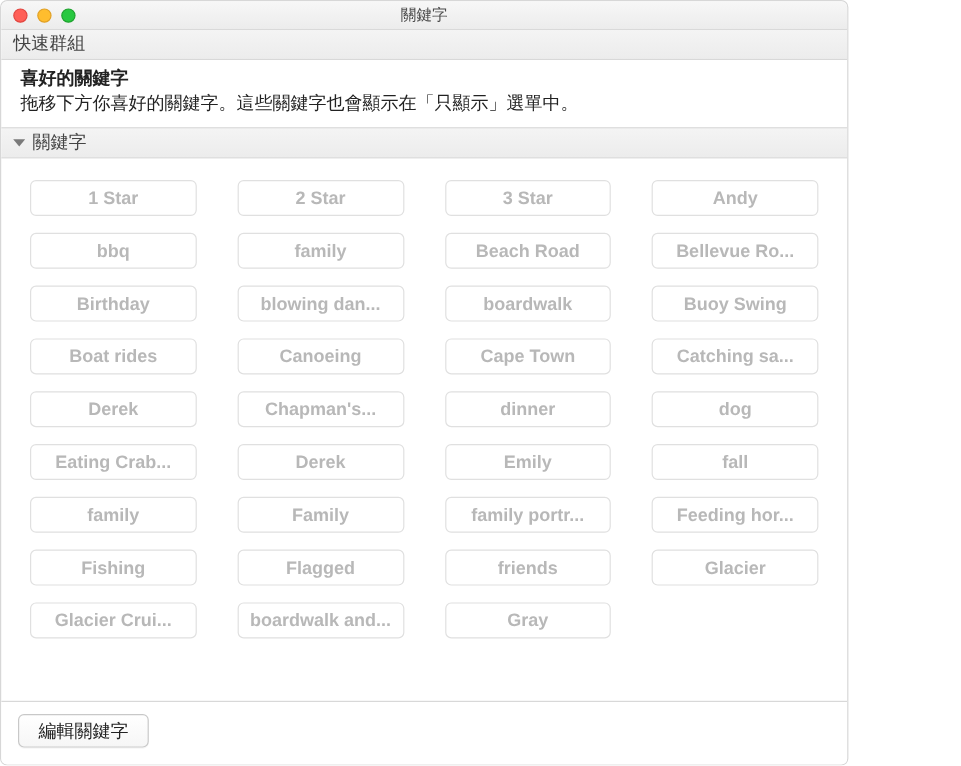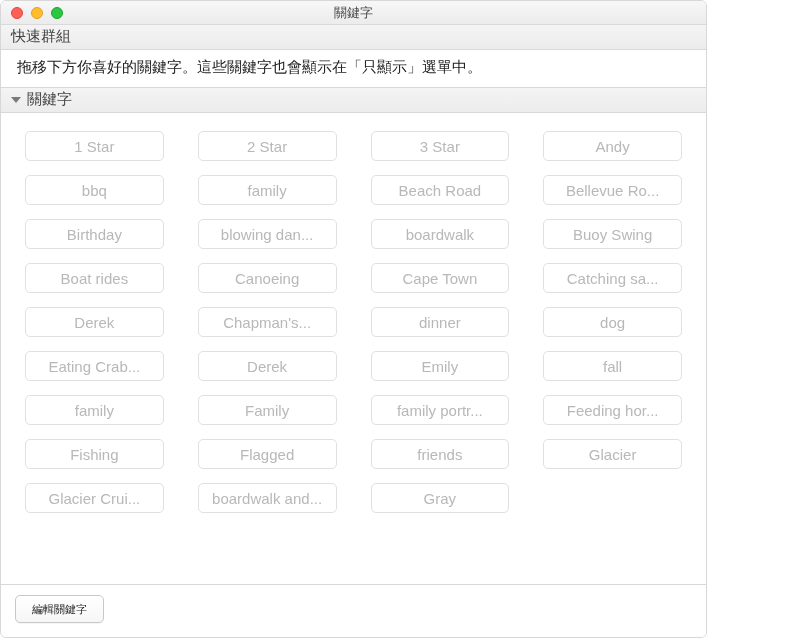--- a/index.html
+++ b/index.html
@@ -90,20 +90,21 @@
   .grid-wrap {
     flex: 1;
     overflow: hidden;
     padding: 18px 24px 10px 24px;
   }
   .kw-grid {
     display: grid;
     grid-template-columns: repeat(4, 1fr);
     column-gap: 34px;
     row-gap: 14px;
+    font-weight: bold;
   }
   .kw-btn {
     height: 30px;
     border: 1px solid #e0e0e0;
     border-radius: 5px;
     background: #ffffff;
     color: #b8b8b8;
     font-size: 15px;
     display: flex;
     align-items: center;
@@ -126,21 +127,21 @@
     border-top: 1px solid #d8d8d8;
     padding: 10px 14px 14px 14px;
     background: #fff;
   }
   .edit-btn {
     height: 28px;
     padding: 0 16px;
     border: 1px solid #c8c8c8;
     border-radius: 5px;
     background: linear-gradient(#ffffff, #f6f6f6);
-    font-size: 11px;
+    font-size: 15px;
     color: #222;
     display: inline-flex;
     align-items: center;
     justify-content: center;
     box-shadow: 0 1px 0 rgba(0,0,0,0.04);
   }
 </style>
 </head>
 <body>
 
@@ -153,20 +154,21 @@
       <div class="tl-btn zoom"></div>
     </div>
     <div class="title">關鍵字</div>
   </div>
 
   <div class="quick-group">
     <span>快速群組</span>
   </div>
 
   <div class="header-area">
+    <div class="fav-title">喜好的關鍵字</div>
     <div class="fav-sub">拖移下方你喜好的關鍵字。這些關鍵字也會顯示在「只顯示」選單中。</div>
   </div>
 
   <div class="section-bar">
     <div class="disclosure"></div>
     <span>關鍵字</span>
   </div>
 
   <div class="grid-wrap">
     <div class="kw-grid" id="kw-grid">

